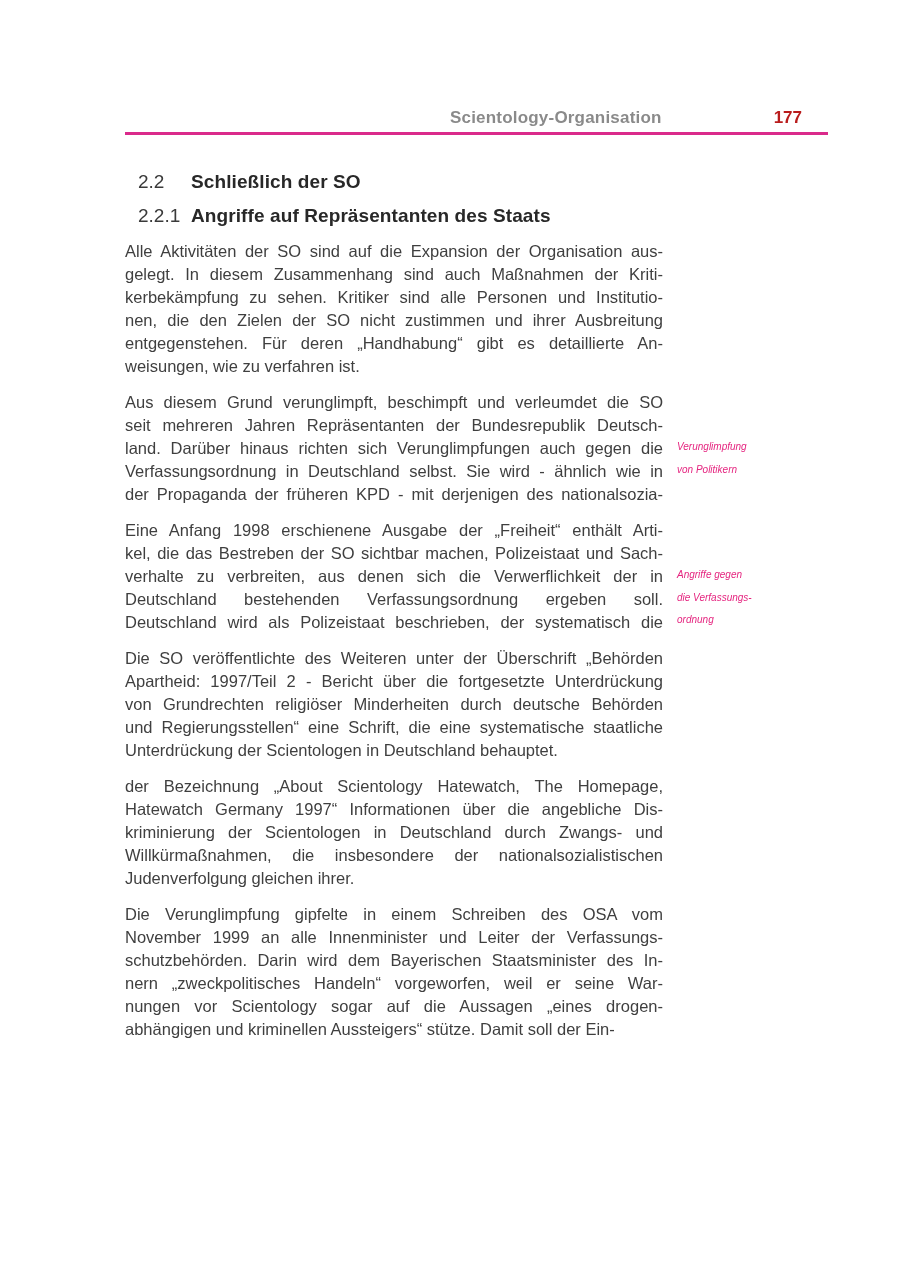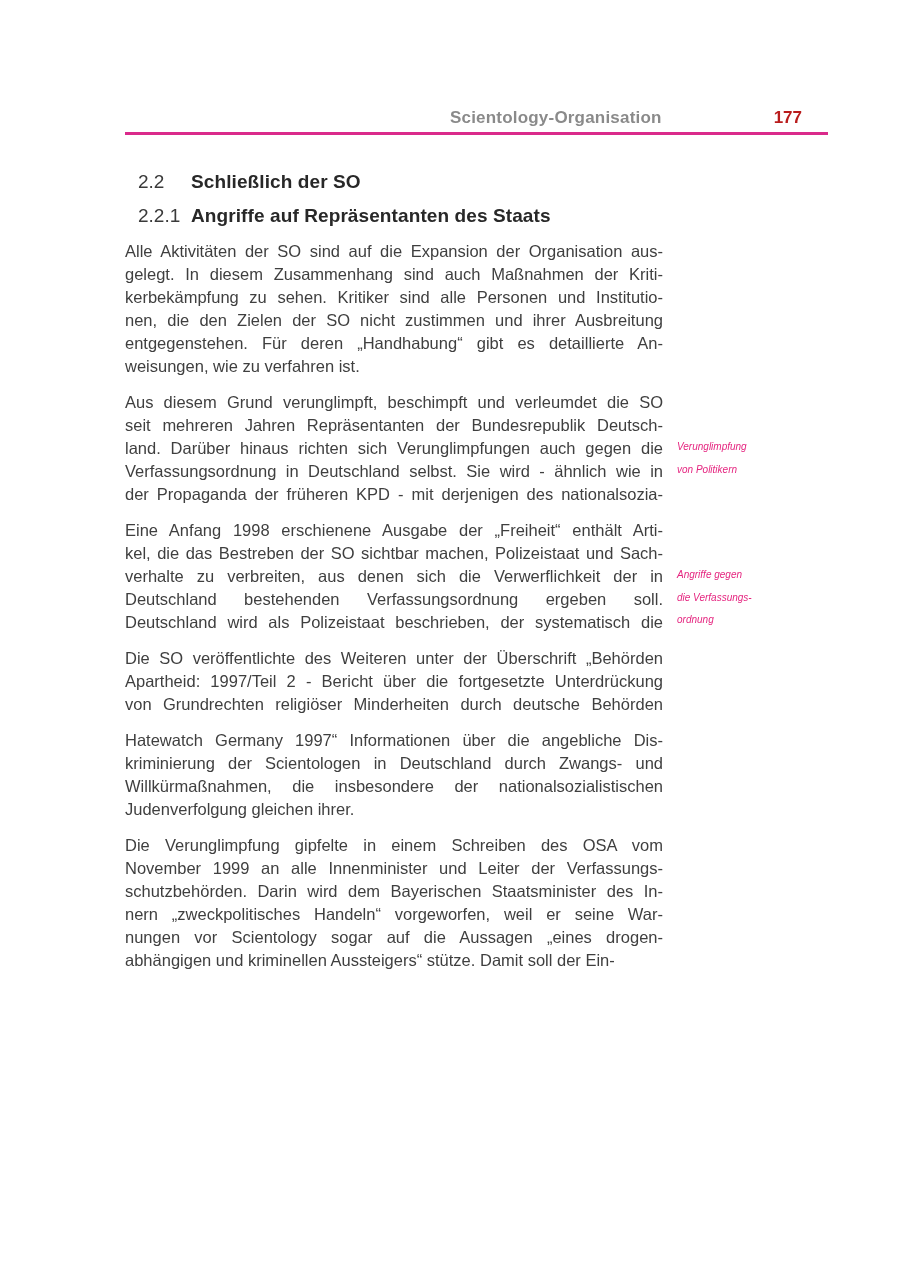--- a/index.html
+++ b/index.html
@@ -153,22 +153,25 @@
         <div class="margin-note">
           <div>Angriffe gegen</div>
           <div>die Verfassungs-</div>
           <div>ordnung</div>
         </div>
       </div>
       <div class="para">
         <div class="line">Die SO veröffentlichte des Weiteren unter der Überschrift „Behörden</div>
         <div class="line">Apartheid: 1997/Teil 2 - Bericht über die fortgesetzte Unterdrückung</div>
         <div class="line">von Grundrechten religiöser Minderheiten durch deutsche Behörden</div>
+        <div class="line">und Regierungsstellen“ eine Schrift, die eine systematische staatliche</div>
+        <div class="line last-line">Unterdrückung der Scientologen in Deutschland behauptet.</div>
       </div>
       <div class="para">
+        <div class="line">der Bezeichnung „About Scientology Hatewatch, The Homepage,</div>
         <div class="line">Hatewatch Germany 1997“ Informationen über die angebliche Dis-</div>
         <div class="line">kriminierung der Scientologen in Deutschland durch Zwangs- und</div>
         <div class="line">Willkürmaßnahmen, die insbesondere der nationalsozialistischen</div>
         <div class="line last-line">Judenverfolgung gleichen ihrer.</div>
       </div>
       <div class="para">
         <div class="line">Die Verunglimpfung gipfelte in einem Schreiben des OSA vom</div>
         <div class="line">November 1999 an alle Innenminister und Leiter der Verfassungs-</div>
         <div class="line">schutzbehörden. Darin wird dem Bayerischen Staatsminister des In-</div>
         <div class="line">nern „zweckpolitisches Handeln“ vorgeworfen, weil er seine War-</div>

